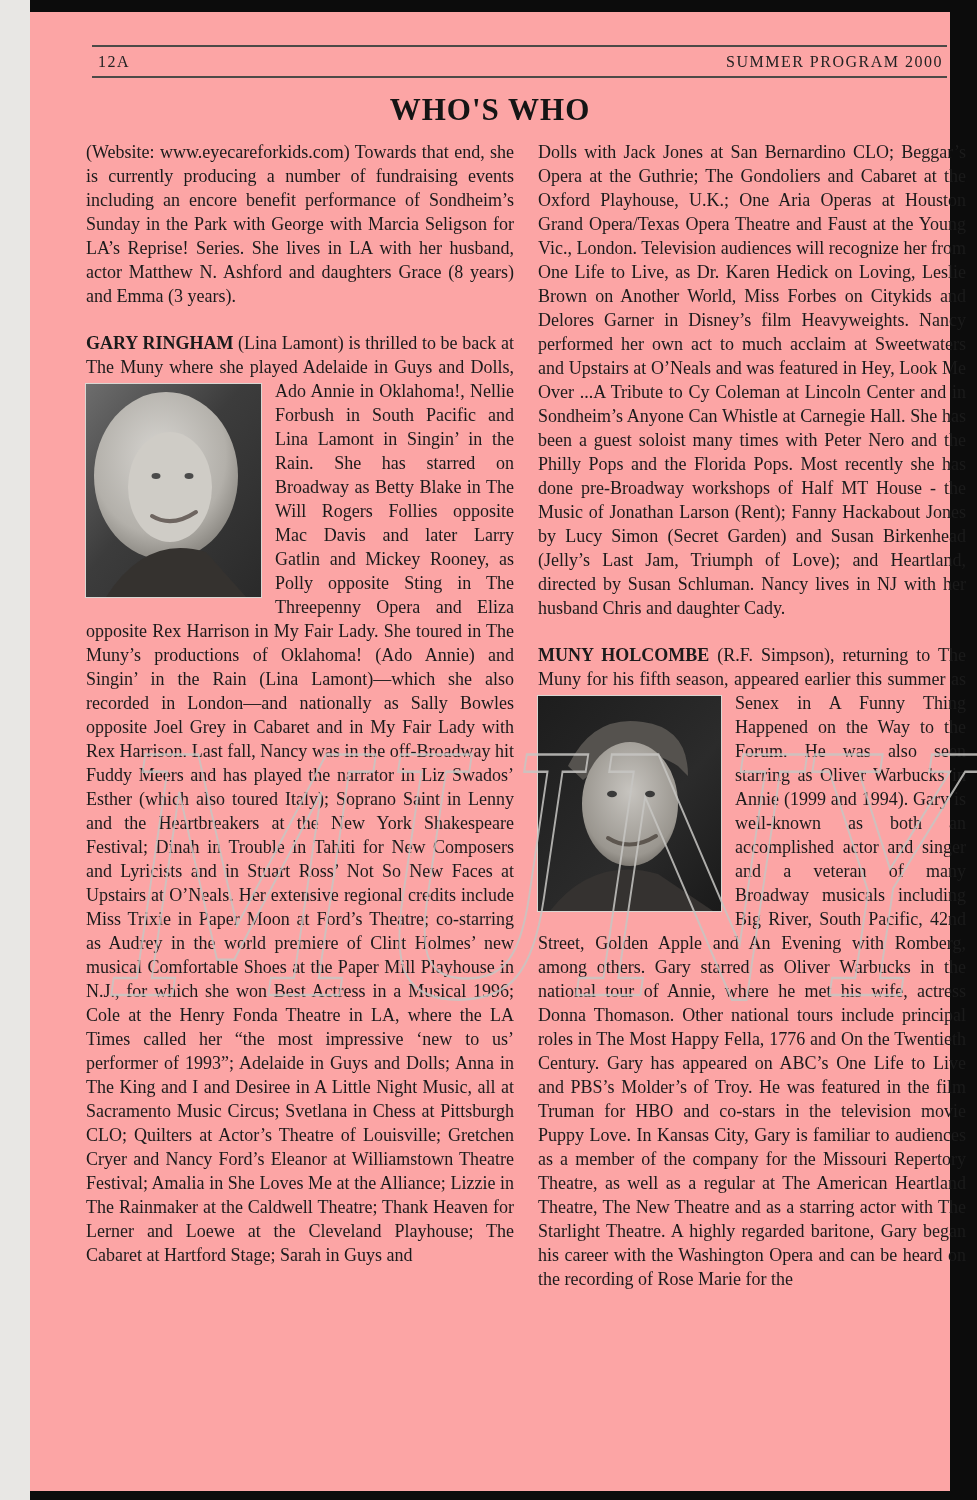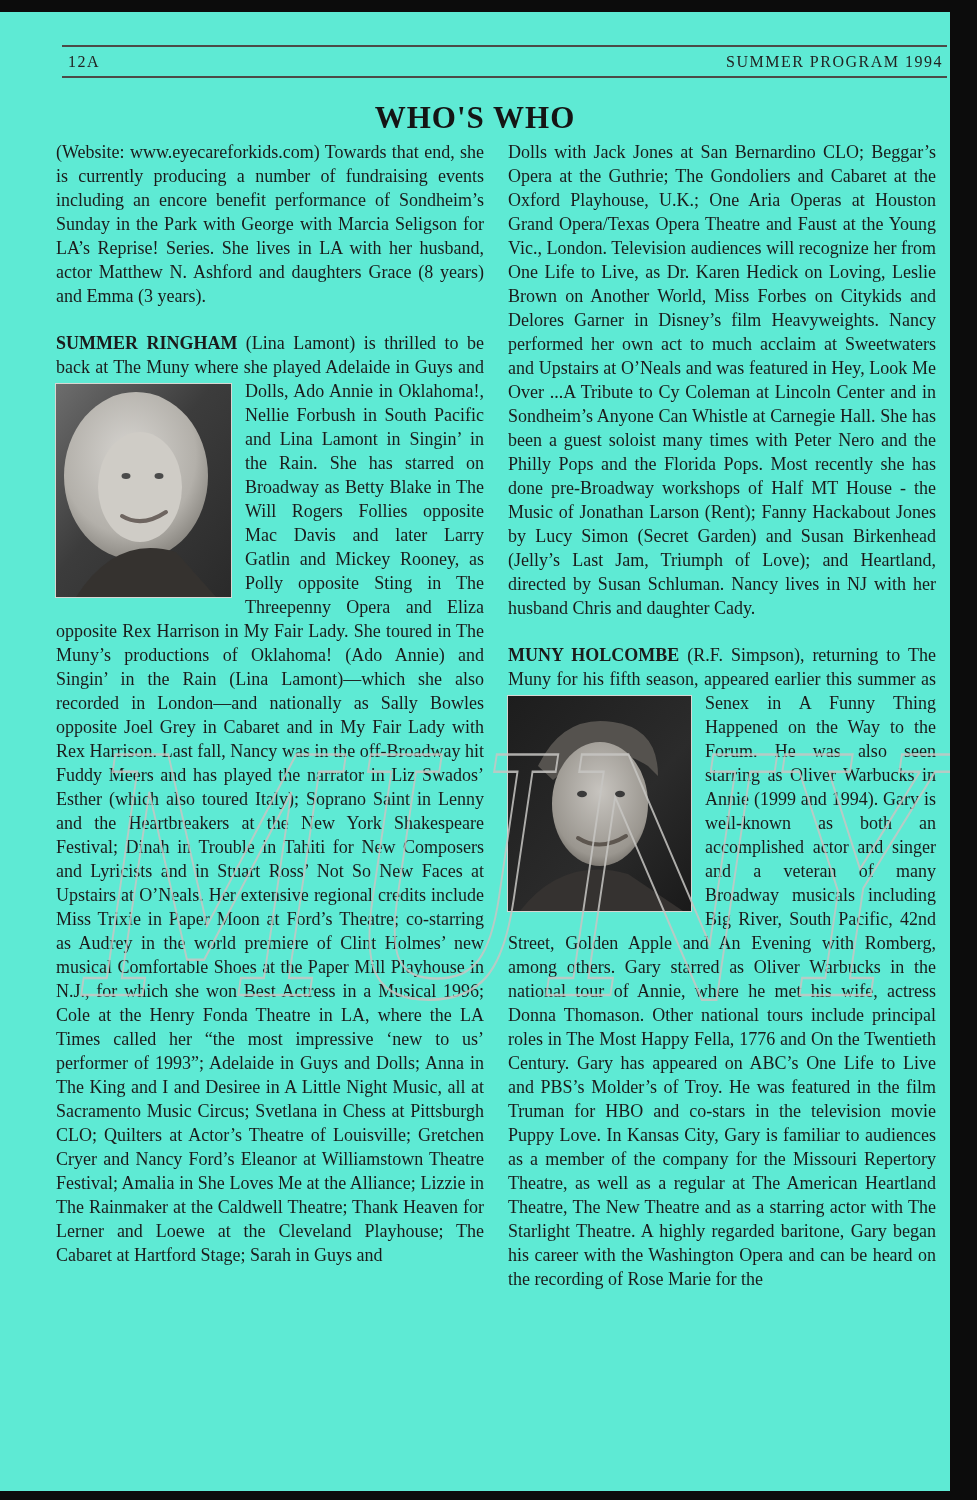--- a/index.html
+++ b/index.html
@@ -1,30 +1,30 @@
 <!DOCTYPE html>
 <html><head>
 <meta charset="utf-8">
 <style>
   html,body{margin:0;padding:0;}
   body{width:977px;height:1500px;position:relative;background:#e8e7e4;
        font-family:"Liberation Serif", serif;}
-  .page{position:absolute;inset:0;background:#5eead4;overflow:hidden;}
+  .page{position:absolute;inset:0;background:#fca5a5;overflow:hidden;margin-left:30px;}
   
   .edge-top{position:absolute;left:0;top:0;width:977px;height:12px;background:#0c0c0c;}
   .edge-right{position:absolute;right:0;top:0;width:27px;height:1500px;background:#0c0c0c;}
   .edge-bottom{position:absolute;left:0;bottom:0;width:977px;height:9px;background:#0c0c0c;}
   
   .rule{position:absolute;left:62px;right:30px;height:2px;background:#4c4a47;}
   .rule.top{top:45px;}
   .rule.bottom{top:76px;}
   .hdr-row{position:absolute;left:68px;right:34px;top:49px;height:26px;
            display:flex;justify-content:space-between;align-items:center;
            font-size:16px;letter-spacing:1.5px;color:#222;}
-  .page-title{position:absolute;left:0;right:27px;top:100px;text-align:center;
+  .page-title{position:absolute;left:0;right:27px;top:92px;text-align:center;
               font-size:31px;font-weight:bold;letter-spacing:1px;color:#151515;}
   
   .columns{position:absolute;left:56px;top:140px;width:880px;display:flex;gap:24px;z-index:1;}
   .col{width:430px;font-size:18px;line-height:24px;color:#1b1b1b;
        text-align:justify;}
   .para{margin:0;}
   .para + .para{margin-top:23px;}
   .i{}
   .b{font-weight:bold;}
   
@@ -40,33 +40,33 @@
 
 <div class="page">
 
   <div class="edge-top"></div>
   <div class="edge-right"></div>
   <div class="edge-bottom"></div>
 
   <div class="rule top"></div>
   <div class="hdr-row">
     <span>12A</span>
-    <span>SUMMER PROGRAM 1994</span>
+    <span>SUMMER PROGRAM 2000</span>
   </div>
   <div class="rule bottom"></div>
 
   <div class="page-title">WHO'S WHO</div>
 
   <div class="columns">
 
     <div class="col">
       <p class="para"><span>(Website: www.eyecareforkids.com) Towards that end, she is currently producing a number of fundraising events including an encore benefit performance of Sondheim’s </span><span class="i">Sunday in the Park with George</span><span> with Marcia Seligson for LA’s Reprise! Series. She lives in LA with her husband, actor Matthew N. Ashford and daughters Grace (8 years) and Emma (3 years).</span></p>
 
       <p class="para">
-        <span><span class="b">SUMMER RINGHAM</span><span> (Lina Lamont) is thrilled to be back at The Muny where she played Adelaide </span></span><span class="photo-float" style="width:175px;height:213px;" role="img" aria-label="Black-and-white headshot photo of Nancy Ringham">
+        <span><span class="b">GARY RINGHAM</span><span> (Lina Lamont) is thrilled to be back at The Muny where she played Adelaide </span></span><span class="photo-float" style="width:175px;height:213px;" role="img" aria-label="Black-and-white headshot photo of Nancy Ringham">
           <svg width="175" height="213" viewBox="0 0 175 213">
             <defs>
               <linearGradient id="nbg" x1="0" y1="0" x2="1" y2="1">
                 <stop offset="0" stop-color="#6d6d6d"></stop>
                   <stop offset=".45" stop-color="#3c3c3c"></stop>
                   <stop offset="1" stop-color="#2a2a2a"></stop>
               </linearGradient>
               <radialGradient id="nhair" cx=".45" cy=".38" r=".62">
                 <stop offset="0" stop-color="#d6d4d0"></stop>
                   <stop offset=".75" stop-color="#b3b0aa"></stop>

